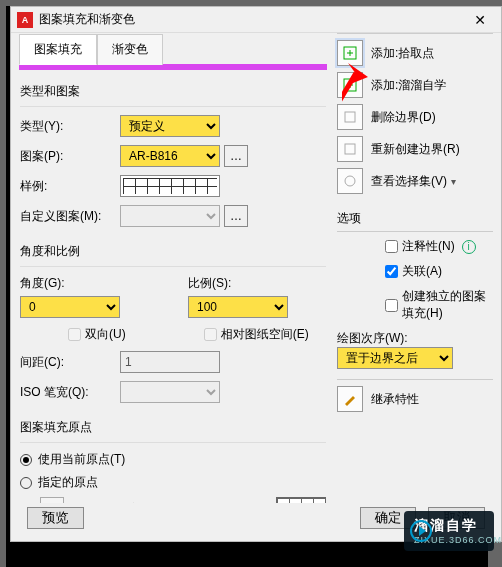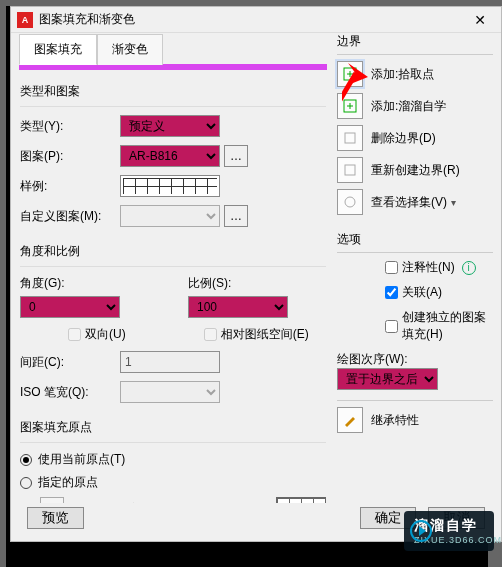--- a/index.html
+++ b/index.html
@@ -18,21 +18,21 @@
 .left{width:308px;display:flex;flex-direction:column;gap:6px;}
 .right{flex:1;display:flex;flex-direction:column;gap:10px;}
 .tabs{display:flex;border-bottom:6px solid #d946ef;margin-bottom:6px;}
 .tab{padding:6px 14px;border:1px solid #ccc;border-bottom:none;background:#f7f7f7;position:relative;top:1px;cursor:pointer;}
 .tab.active{background:#fff;border-bottom:1px solid #fff;}
 .group{border:1px solid transparent;}
 .group .gtitle{font-size:12px;margin-bottom:6px;}
 .group hr{border:none;border-top:1px solid #ddd;margin:4px 0 8px 0;}
 .row{display:flex;align-items:center;margin-bottom:8px;}
 .row .lbl{width:100px;}
-select,input[type=text]{height:22px;border:1px solid #8e8e8e;background:#be185d;padding:0 4px;font-size:12px;}
+select,input[type=text]{height:22px;border:1px solid #8e8e8e;background:#fde047;padding:0 4px;font-size:12px;}
 select{width:100px;}
 .swatchbtn{width:24px;height:22px;border:1px solid #888;margin-left:4px;display:flex;align-items:center;justify-content:center;}
 .pattern-sw{width:100px;height:22px;border:1px solid #888;background:#fff;position:relative;}
 .pattern-sw::before{content:"";position:absolute;inset:2px;background-image:linear-gradient(#333 1px,transparent 1px),linear-gradient(90deg,#333 1px,transparent 1px);background-size:12px 8px;}
 .cols2{display:flex;gap:30px;}
 .cols2 .col{flex:1;}
 .cols2 .clbl{margin-bottom:4px;}
 input.num{width:100px;}
 .cb{display:flex;align-items:center;gap:4px;margin-bottom:8px;padding-left:48px;}
 .cb input{width:13px;height:13px;}
@@ -44,21 +44,21 @@
 .iconbtn{width:24px;height:24px;border:1px solid #aaa;background:#f4f4f4;display:flex;align-items:center;justify-content:center;margin-right:6px;}
 .irow{display:flex;align-items:center;margin-bottom:6px;}
 .brick-prev{width:50px;height:46px;border:1px solid #666;background:#fff;background-image:linear-gradient(#666 1px,transparent 1px),linear-gradient(90deg,#666 1px,transparent 1px);background-size:12px 9px;position:relative;}
 .brick-prev::after{content:"";position:absolute;left:-4px;bottom:-4px;width:8px;height:8px;background:#2a7fff;border-radius:50%;}
 .section-title{font-size:12px;margin-bottom:4px;}
 .rsec hr{border:none;border-top:1px solid #ccc;margin-bottom:6px;}
 .rrow{display:flex;align-items:center;margin-bottom:6px;}
 .ricon{width:26px;height:26px;border:1px solid #999;background:#fcfcfc;display:flex;align-items:center;justify-content:center;margin-right:8px;}
 .ricon.sel{outline:2px solid #3d8bff33;}
 .chevd{margin-left:4px;font-size:10px;color:#555;}
-.order-select{width:101px;height:22px;}
+.order-select{width:116px;height:22px;}
 .infoicon{display:inline-block;width:14px;height:14px;border:1px solid #1a6;color:#1a6;border-radius:50%;font-size:10px;line-height:12px;text-align:center;margin-left:3px;}
 .footer{height:30px;display:flex;align-items:center;justify-content:flex-end;gap:12px;padding:0 8px;}
 .btn{height:22px;padding:0 14px;border:1px solid #888;background:#e1e1e1;}
 .btn.prev{margin-right:auto;}
 .arrow{position:absolute;left:342px;top:63px;width:190px;height:500px;pointer-events:none;z-index:30;}
 .watermark{position:absolute;right:8px;bottom:16px;width:90px;height:40px;background:rgba(5,20,30,0.9);border-radius:4px;display:flex;align-items:center;justify-content:center;color:#fff;flex-direction:column;font-size:10px;z-index:40;}
 .watermark .t1{font-size:14px;font-weight:bold;letter-spacing:2px;}
 .watermark .t2{font-size:9px;letter-spacing:1px;color:#9cc;}
 .watermark .play{position:absolute;left:6px;width:22px;height:22px;border:2px solid #09c;border-radius:50%;display:flex;align-items:center;justify-content:center;}
 .watermark .play::after{content:"";border-left:7px solid #09c;border-top:5px solid transparent;border-bottom:5px solid transparent;margin-left:2px;}
@@ -155,21 +155,20 @@
                 </div>
 
        </div>
        <div class="brick-prev"></div>
      </div>
     </div>
    </div>
 
    <div class="right">
     <div class="rsec">
-     <div class="section-title">边界</div>
             <hr>
      <div class="rrow">
               <div class="ricon sel">
                 <svg width="14" height="14">
                   <rect x="1" y="1" width="12" height="12" fill="none" stroke="#0a0"></rect>
                   <path d="M4 7h6M7 4v6" stroke="#0a0"></path>
                 </svg>
               </div>
               <span>添加:拾取点</span>
             </div>

